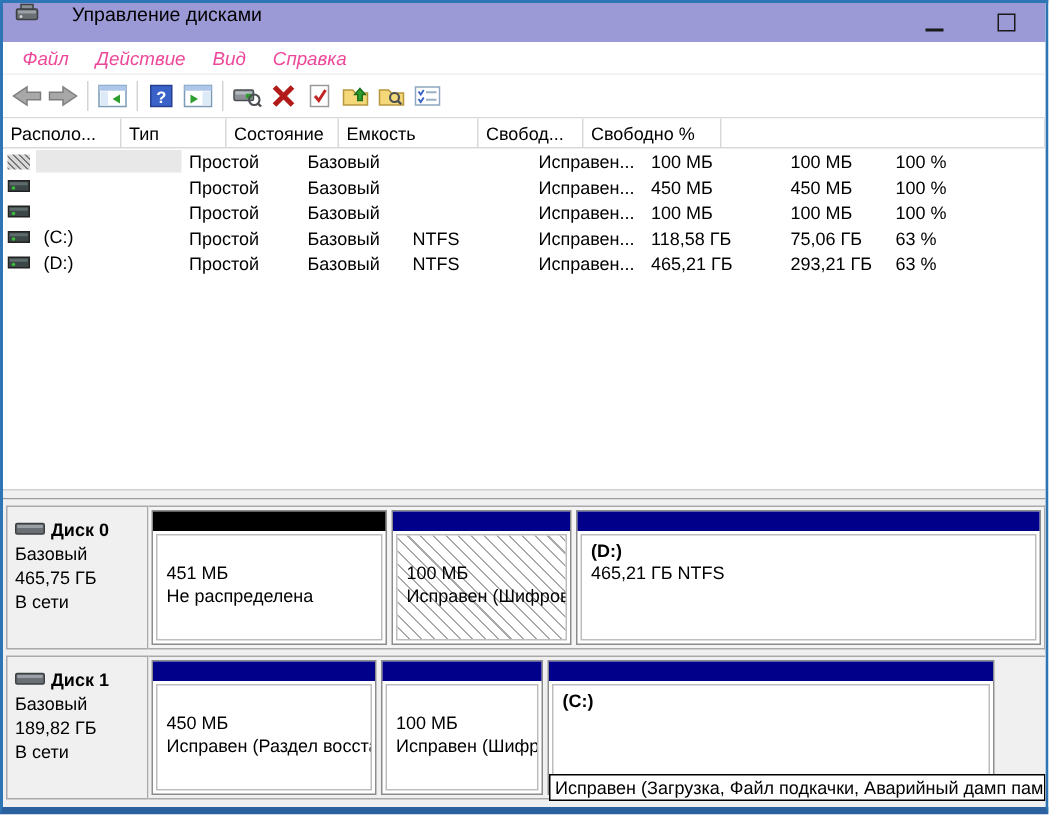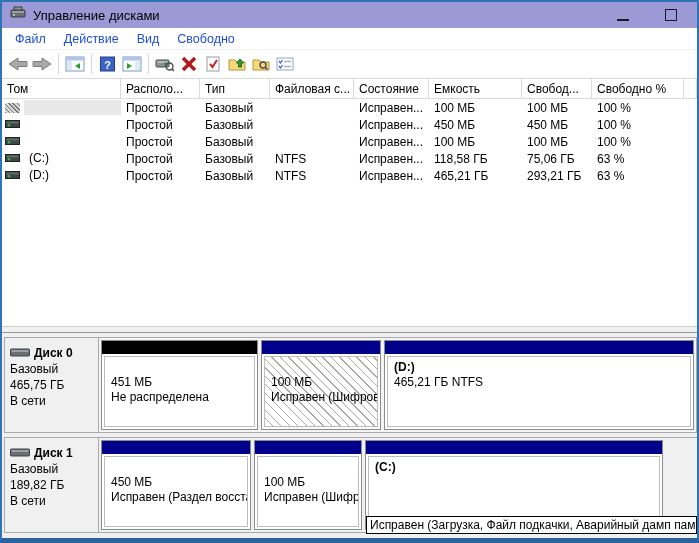--- a/index.html
+++ b/index.html
@@ -4,28 +4,28 @@
 <style>
   * { margin:0; padding:0; box-sizing:border-box; font-family:"Liberation Sans", sans-serif; }
   html,body { background:#fff; }
   .window {
     position:relative; width:699px; height:543px;
     border:2px solid #2e75b6; border-bottom:5px solid #2b619f;
     background:#fff; overflow:hidden;
     display:flex; flex-direction:column;
   }
   
-  .titlebar { height:26px; background:#9b9ad6; display:flex; align-items:center; padding:0 8px; flex:0 0 auto; }
+  .titlebar { height:26px; background:#9b9ad6; display:flex; padding:0 8px; flex:0 0 auto;gap:15px; }
   .titlebar .ttl { font-size:13px; color:#000; margin-left:7px; }
   .win-controls { margin-left:auto; display:flex; align-items:center; gap:36px; padding-right:12px; }
   .btn-min { width:12px; height:11px; border-bottom:2px solid #1a1a1a; cursor:pointer; }
   .btn-max { width:12px; height:12px; border:1.5px solid #1a1a1a; cursor:pointer; }
   
   .menubar { height:22px; background:#fff; display:flex; align-items:center; padding-left:4px; border-bottom:1px solid #f0f0f0; flex:0 0 auto; }
-  .menu-item { font-size:12.5px; padding:2px 9px; color:#1d4ed8; cursor:default; }
+  .menu-item { font-size:12.5px; padding:2px 9px; color:#ec4899; cursor:default;font-style:italic; }
   
   .toolbar { height:29px; background:#fff; display:flex; align-items:center; padding-left:4px; border-bottom:1px solid #d9d9d9; flex:0 0 auto; }
   .tbtn { width:24px; height:22px; display:flex; align-items:center; justify-content:center; }
   .tsep { width:1px; height:20px; background:#d5d5d5; margin:0 4px; }
   
   .listpane { height:247px; background:#fff; flex:0 0 auto; font-size:12px; }
   .lhead { display:flex; height:20px; align-items:center; border-bottom:1px solid #d9d9d9; }
   .lhead .hc { border-right:1px solid #d9d9d9; height:100%; display:flex; align-items:center; padding-left:5px; white-space:nowrap; overflow:hidden; }
   .lrow { display:flex; height:17px; align-items:center; }
   .lrow .c { padding-left:5px; white-space:nowrap; overflow:hidden; }
@@ -79,21 +79,21 @@
     <span class="win-controls">
       <span class="btn-min"></span>
       <span class="btn-max"></span>
     </span>
   </div>
 
   <div class="menubar">
     <span class="menu-item">Файл</span>
     <span class="menu-item">Действие</span>
     <span class="menu-item">Вид</span>
-    <span class="menu-item">Свободно</span>
+    <span class="menu-item">Справка</span>
   </div>
 
   <div class="toolbar">
     <span class="tbtn">
       <svg width="20" height="16">
           <polygon points="10,2 10,5.5 19,5.5 19,10.5 10,10.5 10,14 1,8" fill="#a8a8a8" stroke="#7e7e7e"></polygon>
         </svg>
     </span>
     <span class="tbtn">
       <svg width="20" height="16">
@@ -164,24 +164,22 @@
           <path d="M3 5 L4.5 7 L6.5 4" fill="none" stroke="#3b62c8" stroke-width="1.3"></path>
           <path d="M3 10 L4.5 12 L6.5 9" fill="none" stroke="#3b62c8" stroke-width="1.3"></path>
           <line x1="8" y1="5.5" x2="15" y2="5.5" stroke="#9ab0c6" stroke-width="1.4"></line>
           <line x1="8" y1="10.5" x2="15" y2="10.5" stroke="#9ab0c6" stroke-width="1.4"></line>
         </svg>
     </span>
   </div>
 
   <div class="listpane">
     <div class="lhead">
-      <span class="hc c0">Том</span>
       <span class="hc c1">Располо...</span>
       <span class="hc c2">Тип</span>
-      <span class="hc c3">Файловая с...</span>
       <span class="hc c4">Состояние</span>
       <span class="hc c5">Емкость</span>
       <span class="hc c6">Свобод...</span>
       <span class="hc c7">Свободно %</span>
       <span class="hc c8"></span>
     </div>
 
     <div class="lrow">
       <span class="volcell">
         <span class="hatch-icon"></span>

